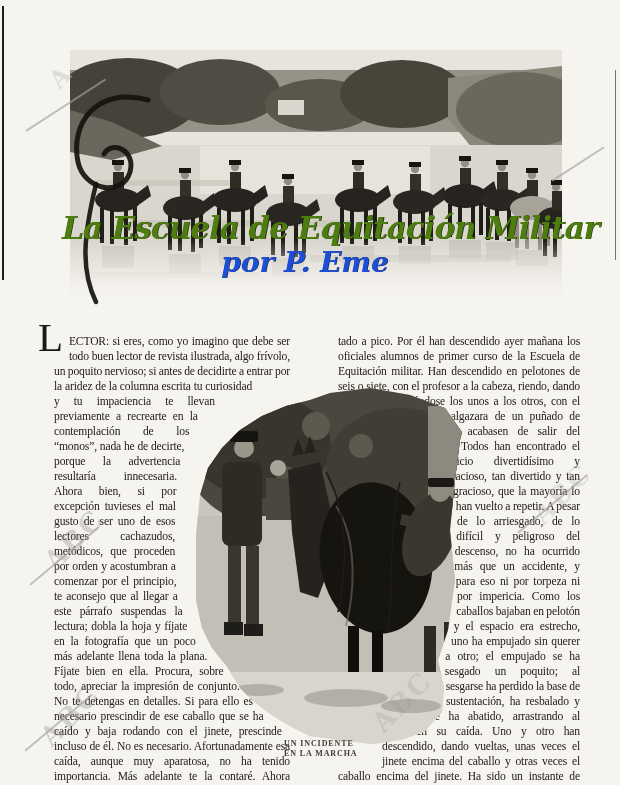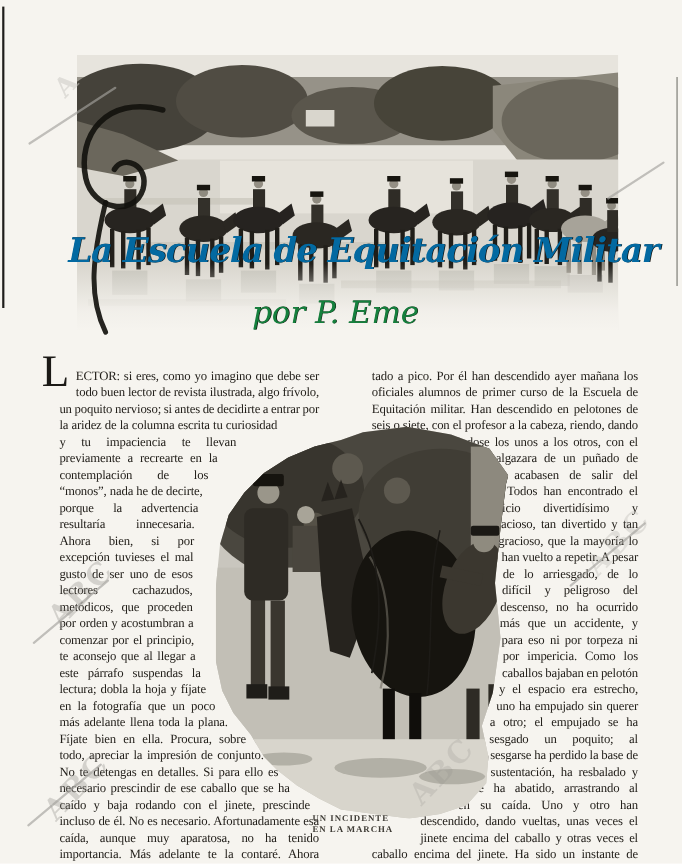--- a/index.html
+++ b/index.html
@@ -10,25 +10,25 @@
   .edge-right{position:absolute;left:615px;top:70px;width:1px;height:190px;background:#73726d;}
   
   .top-photo{position:absolute;left:70px;top:50px;width:492px;height:250px;}
   .top-photo svg{display:block;}
   .photo-fade{position:absolute;left:70px;top:240px;width:492px;height:62px;
               background:linear-gradient(to bottom,rgba(246,244,239,0) 0%,rgba(246,244,239,.85) 70%,#f6f4ef 100%);}
   
   .title-swash{position:absolute;left:66px;top:84px;width:100px;height:225px;}
   .title-line1{position:absolute;left:62px;top:210px;width:500px;text-align:center;
                font-family:"DejaVu Serif",serif;font-style:italic;font-weight:700;
-               font-size:31px;letter-spacing:-1px;color:#0369a1;white-space:nowrap;
+               font-size:31px;letter-spacing:-1px;color:#4d7c0f;white-space:nowrap;
                text-shadow:.6px 0 0 #14120e;}
-  .title-line2{position:absolute;left:55px;top:268px;width:500px;text-align:center;
-               font-family:"DejaVu Serif",serif;font-style:italic;font-weight:400;
-               font-size:28px;letter-spacing:0;color:#15803d;text-shadow:.5px 0 0 #14120e;}
+  .title-line2{position:absolute;left:55px;top:246px;width:500px;text-align:center;
+               font-family:"DejaVu Serif",serif;font-style:italic;font-weight:700;
+               font-size:28px;letter-spacing:0;color:#1d4ed8;text-shadow:.5px 0 0 #14120e;}
   
   .article{position:absolute;left:38px;top:318px;width:558px;display:flex;}
   .col{font-size:11.6px;line-height:15px;text-align:justify;letter-spacing:-.15px;word-spacing:-.4px;}
   .col p{margin:16px;}
   .col-left{width:268px;}
   .col-right{width:274px;margin-left:16px;}
   .wrapR{float:right;width:135px;height:444px;shape-margin:4px;
     shape-outside:polygon(135px 0px,135px 66px,90px 76px,70px 86px,36px 98px,20px 126px,10px 164px,8px 220px,10px 268px,22px 306px,42px 332px,66px 352px,84px 372px,98px 392px,126px 412px,135px 420px,135px 444px);}
   .wrapL{float:left;width:150px;height:444px;shape-margin:4px;
     shape-outside:polygon(0px 0px,0px 70px,26px 90px,48px 102px,66px 114px,84px 128px,98px 142px,112px 156px,122px 170px,128px 184px,131px 204px,127px 244px,131px 282px,124px 322px,112px 342px,119px 362px,120px 384px,56px 400px,56px 444px,0px 444px);}

